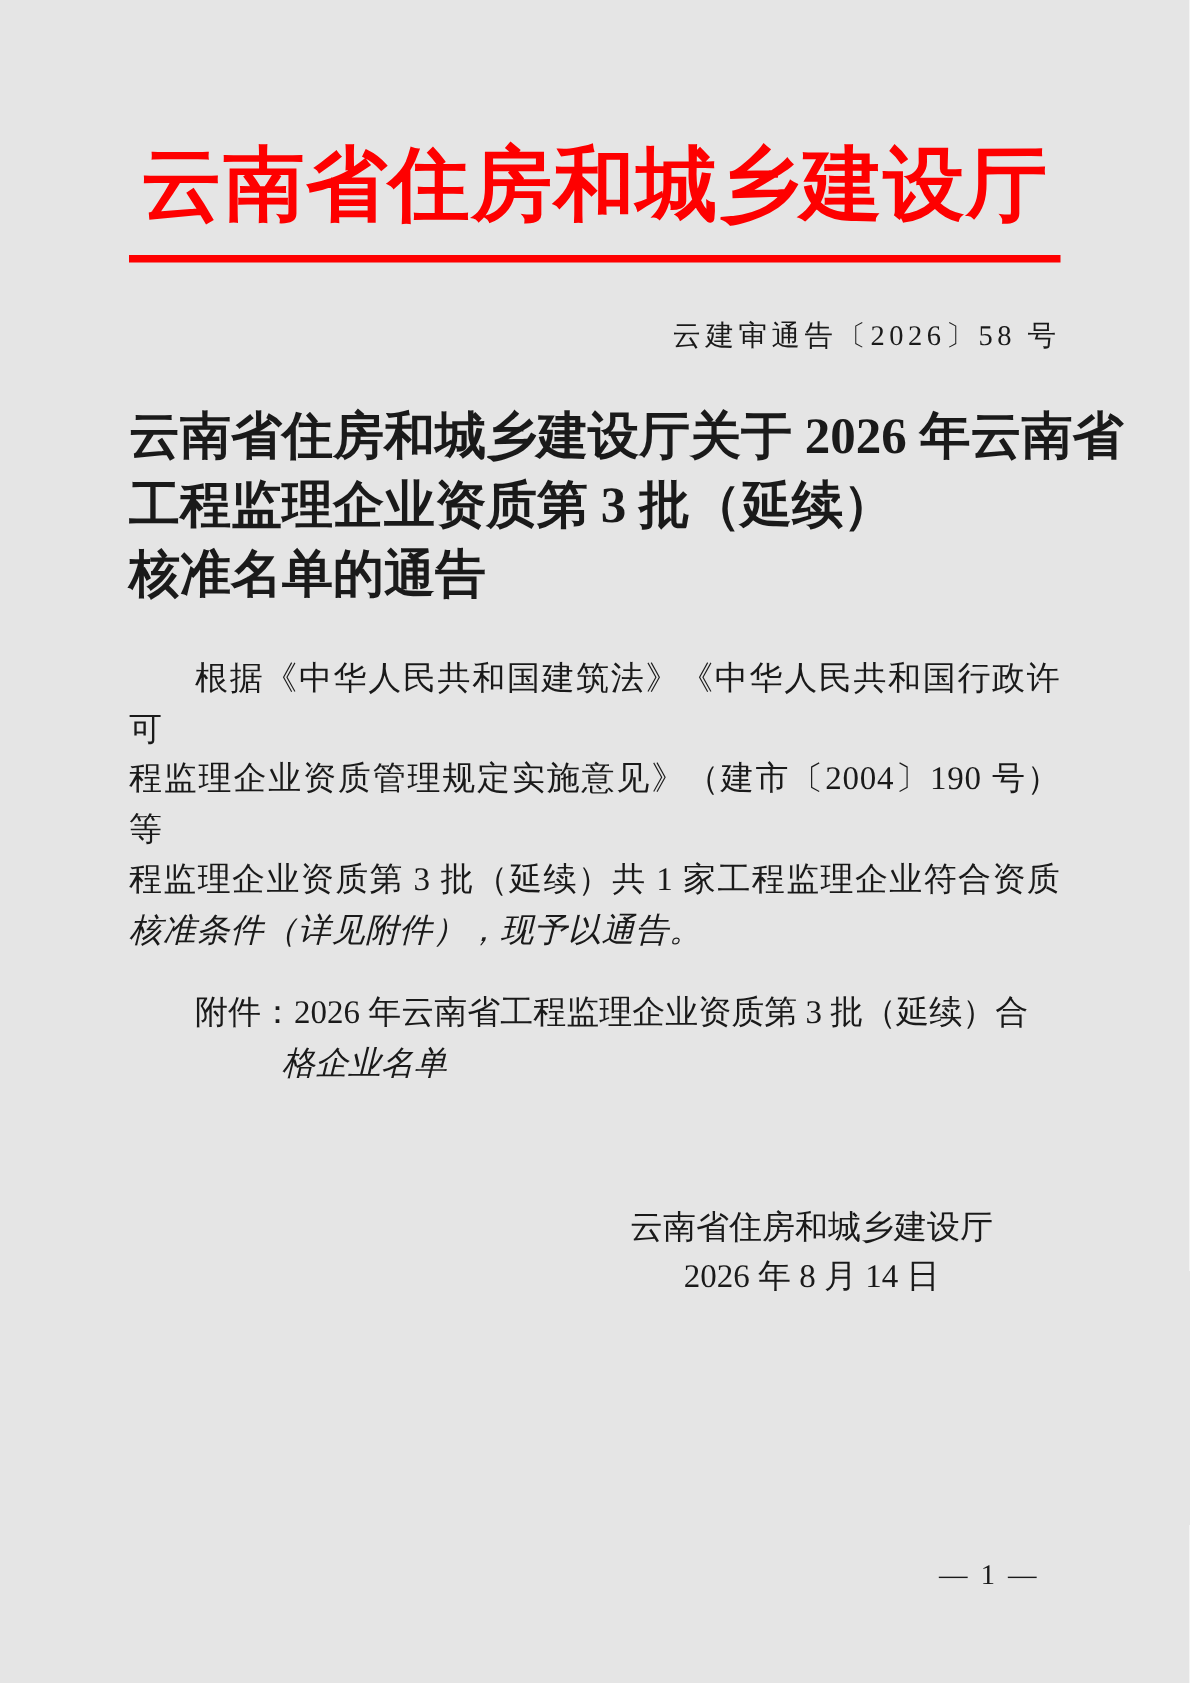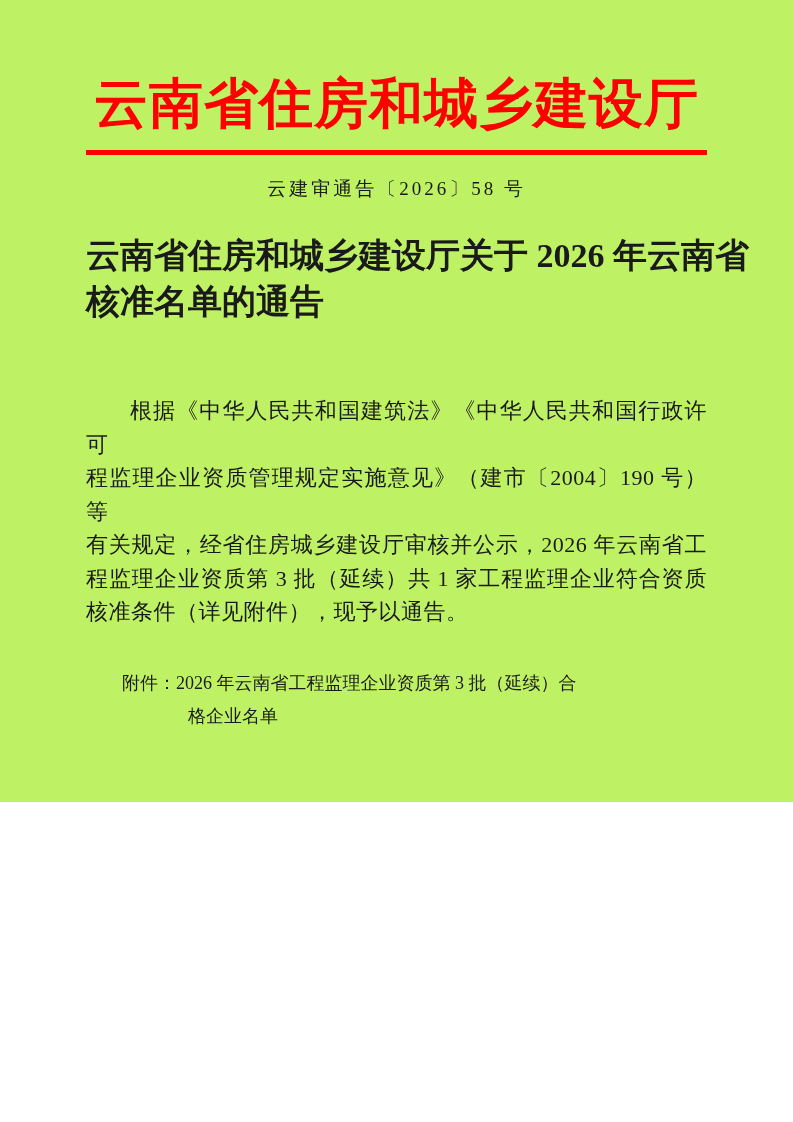--- a/index.html
+++ b/index.html
@@ -1,80 +1,81 @@
 <!DOCTYPE html>
 <html><head>
 <meta charset="utf-8">
 <style>
   * { margin: 0; padding: 0; box-sizing: border-box; }
   html, body { background: #ffffff; }
   .page {
     position: relative;
     width: 793px;
-    height: 802px;
+    height: 1122px;
     margin: 0 auto;
-    background: #bef264;
-    padding: 68px 86px 0 86px;
+    background: #e5e5e5;
+    padding: 88px 86px 0 86px;
     font-family: "Liberation Serif", "DejaVu Serif", serif;
     color: #1a1a1a;
     overflow: hidden;
   }
   .agency-name {
     font-family: "Liberation Sans", "DejaVu Sans", sans-serif;
     font-weight: bold;
     font-size: 54px;
     line-height: 70px;
     color: #fe0000;
     text-align: center;
     letter-spacing: 1px;
     white-space: nowrap;
   }
   .red-rule {
     height: 5px;
     background: #fe0000;
     margin-top: 12px;
   }
   .doc-number {
-    margin-top: 20px;
+    margin-top: 36px;
     font-size: 19px;
     line-height: 28px;
-    text-align: center;
+    text-align: right;
     letter-spacing: 3px;
     white-space: nowrap;
   }
   .notice-title {
     margin-top: 30px;
     font-weight: bold;
     font-size: 34px;
     line-height: 46px;
     text-align: left;
   }
   .notice-title .t-line { white-space: nowrap; }
   .body-paragraph {
-    margin-top: 69px;
+    margin-top: 28px;
     font-size: 22px;
     line-height: 33.5px;
   }
   .body-line {
     text-align: justify;
     text-align-last: justify;
     letter-spacing: 0.5px;
   }
   .body-line.first { text-indent: 2em; }
   .body-line.last {
     text-align: center;
     text-align-last: left;
+    font-style: italic;
   }
   .attachment {
-    margin-top: 38px;
-    font-size: 18px;
+    margin-top: 22px;
+    font-size: 22px;
     line-height: 33.5px;
   }
   .attachment .att-line1 { text-indent: 2em; white-space: nowrap; }
-  .attachment .att-line2 { padding-left: 102px; }
+  .attachment .att-line2 { padding-left: 102px; font-style: italic; }
   .signature {
     margin-top: 76px;
     margin-left: 285px;
     width: 340px;
     font-size: 22px;
     line-height: 33px;
     text-align: center;
   }
   .signature .sig-line { white-space: nowrap; }
   .page-number {
@@ -92,27 +93,27 @@
 <div class="page">
 
   <div class="agency-name">云南省住房和城乡建设厅</div>
 
   <div class="red-rule"></div>
 
   <div class="doc-number">云建审通告〔2026〕58 号</div>
 
   <div class="notice-title">
     <div class="t-line">云南省住房和城乡建设厅关于 2026 年云南省</div>
+    <div class="t-line">工程监理企业资质第 3 批（延续）</div>
     <div class="t-line">核准名单的通告</div>
   </div>
 
   <div class="body-paragraph">
     <div class="body-line first">根据《中华人民共和国建筑法》《中华人民共和国行政许可</div>
     <div class="body-line">程监理企业资质管理规定实施意见》（建市〔2004〕190 号）等</div>
-    <div class="body-line">有关规定，经省住房城乡建设厅审核并公示，2026 年云南省工</div>
     <div class="body-line">程监理企业资质第 3 批（延续）共 1 家工程监理企业符合资质</div>
     <div class="body-line last">核准条件（详见附件），现予以通告。</div>
   </div>
 
   <div class="attachment">
     <div class="att-line1">附件：2026 年云南省工程监理企业资质第 3 批（延续）合</div>
     <div class="att-line2">格企业名单</div>
   </div>
 
   <div class="signature">

